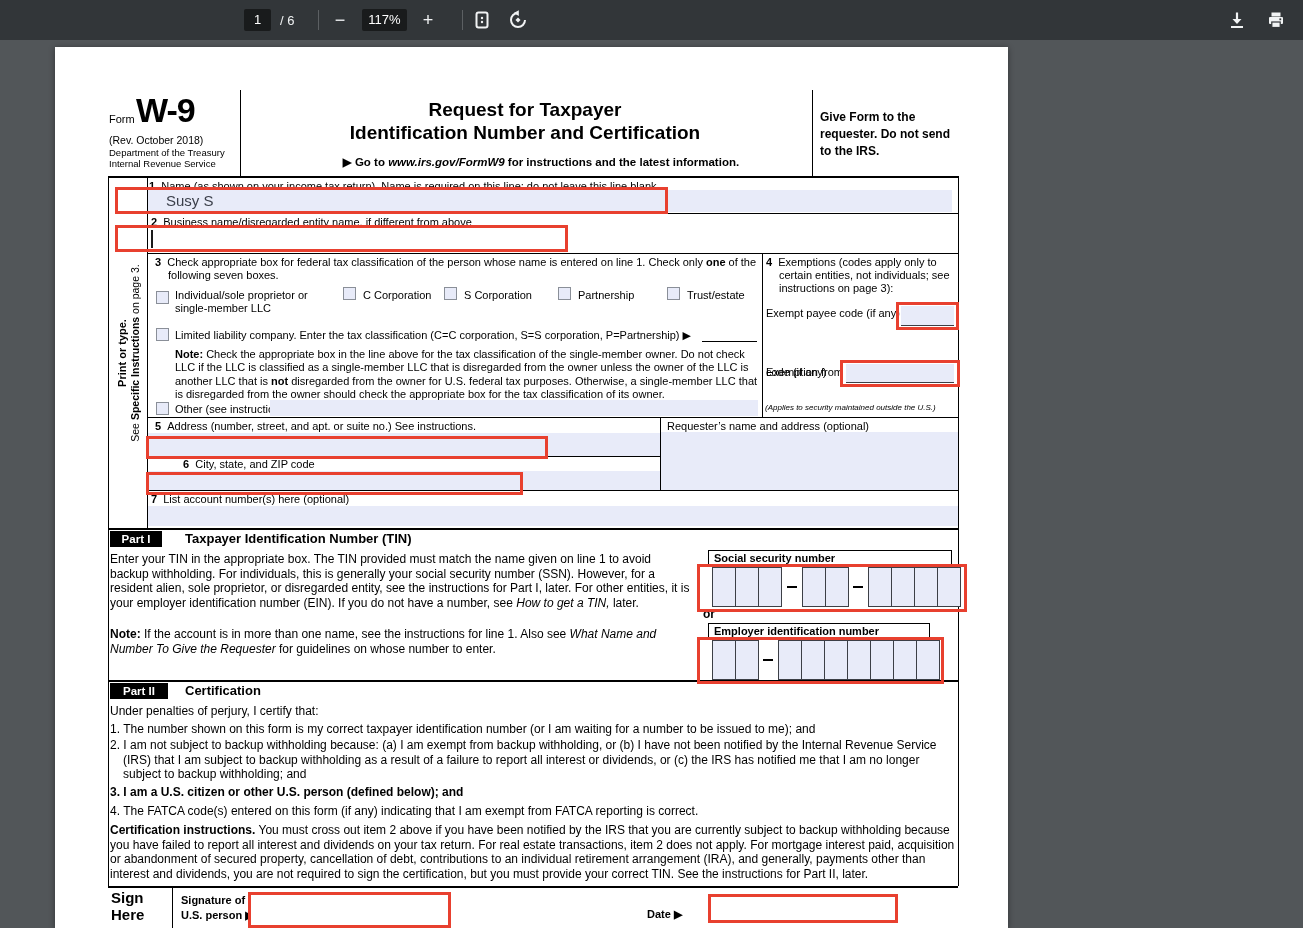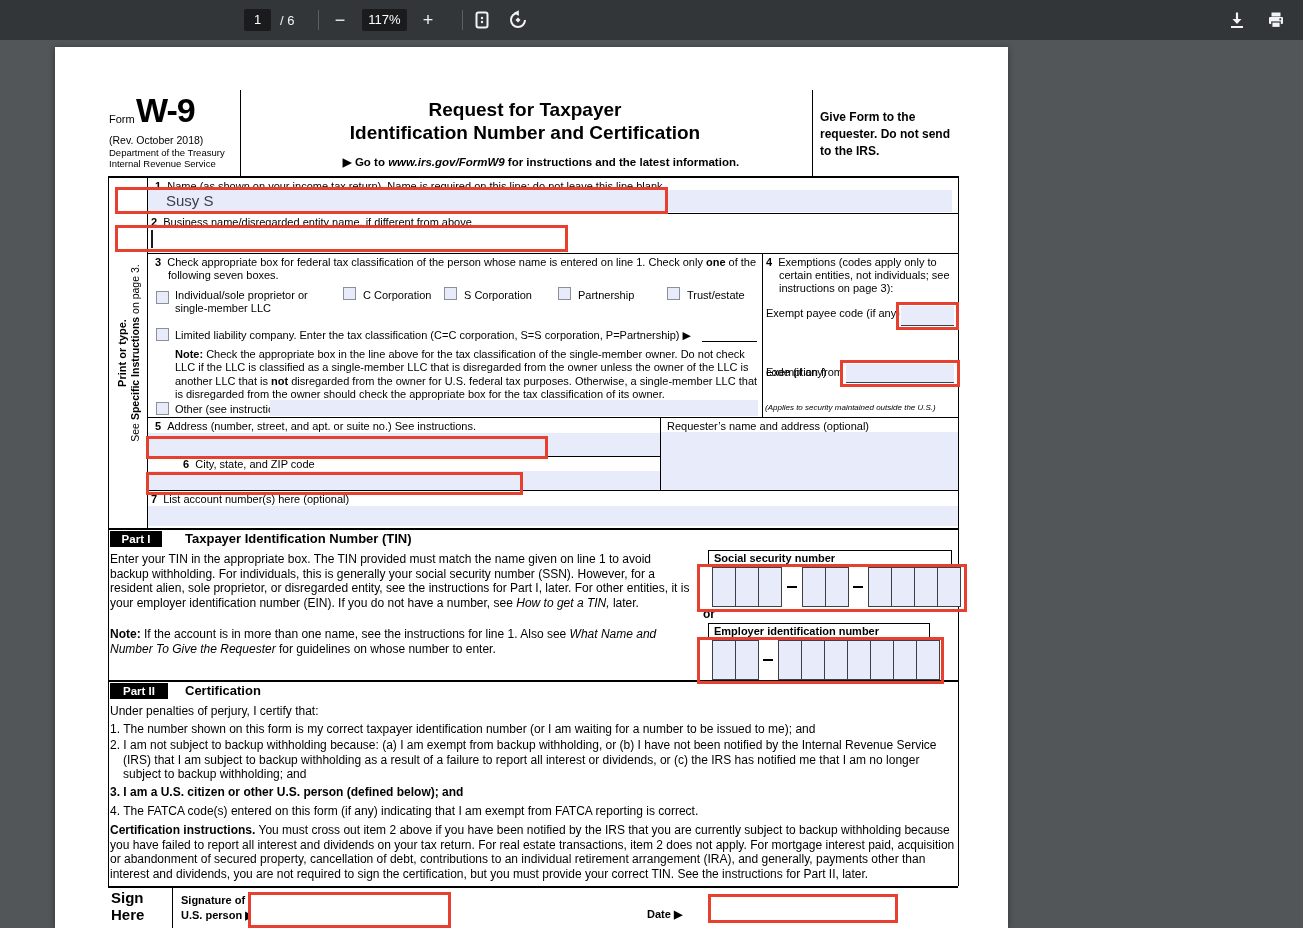--- a/index.html
+++ b/index.html
@@ -107,21 +107,21 @@
   <div class="hline thick" style="left:53px; top:129px; width:850px;"></div>
   <div class="vline" style="left:53px; top:129px; height:710px;"></div>
   <div class="vline" style="left:903px; top:129px; height:710px;"></div>
   <div class="vline" style="left:92px; top:129px; height:352px;"></div>
 
   <div class="rot" style="left:-75px; top:292px; width:300px; height:28px;">
     <div class="b t11">Print or type.</div>
     <div class="t10"><span>See </span><span class="b">Specific Instructions</span><span> on page 3.</span></div>
   </div>
 
-  <div class="abs t11" style="left:100px; top:133px;"><span class="b">1</span>&nbsp;&nbsp;<span>Name (as shown on your income tax return). Name is required on this line; do not leave this line blank.</span></div>
+  <div class="abs t11" style="left:94px; top:133px;"><span class="b">1</span>&nbsp;&nbsp;<span>Name (as shown on your income tax return). Name is required on this line; do not leave this line blank.</span></div>
   <div class="abs lav" style="left:93px; top:143px; width:804px; height:22px; font-size:15px; color:#3b3f4a; padding:2px 0 0 18px;">Susy S</div>
   <div class="redbox" style="left:60px; top:140px; width:553px; height:27px;"></div>
   <div class="hline" style="left:92px; top:166px; width:811px;"></div>
 
   <div class="abs t11" style="left:96px; top:169px;"><span class="b">2</span>&nbsp;&nbsp;<span>Business name/disregarded entity name, if different from above</span></div>
   <div class="abs" style="left:93px; top:180px; width:804px; height:25px; background:#fff;"></div>
   <div class="cursor" style="left:96px; top:183px;"></div>
   <div class="redbox" style="left:60px; top:178px; width:453px; height:27px;"></div>
   <div class="hline" style="left:92px; top:206px; width:811px;"></div>
 

